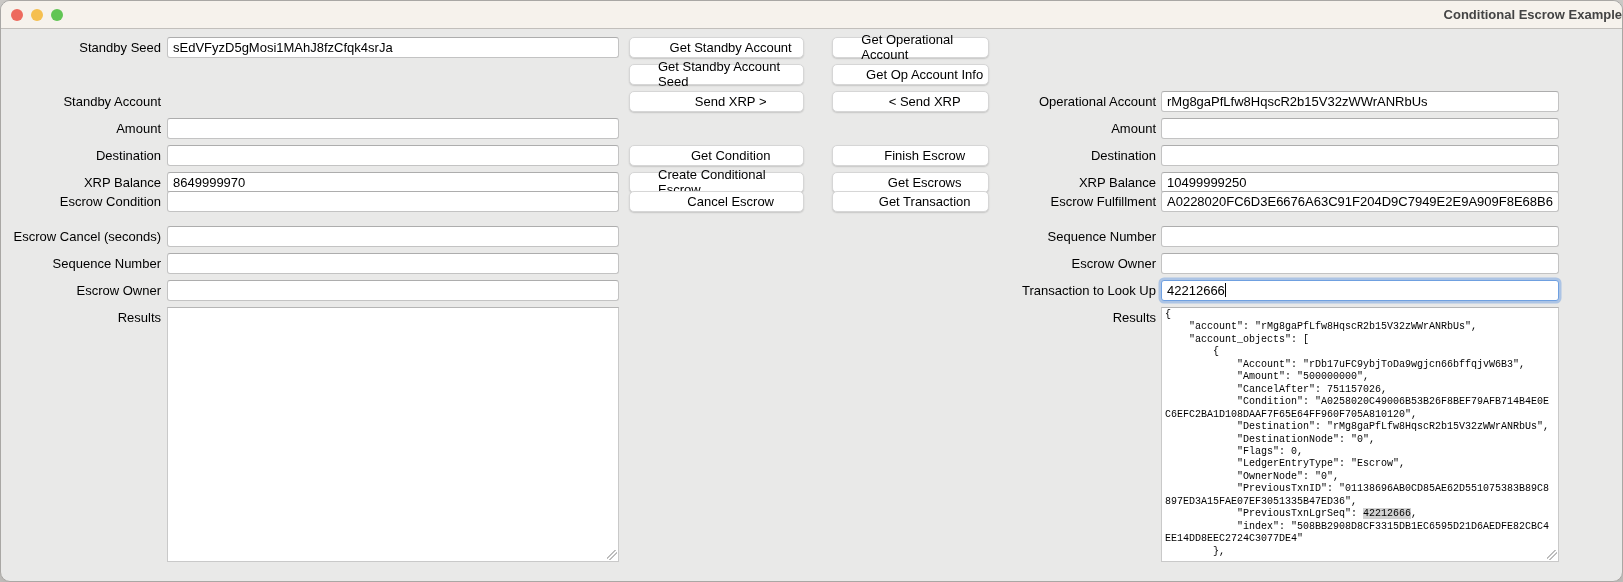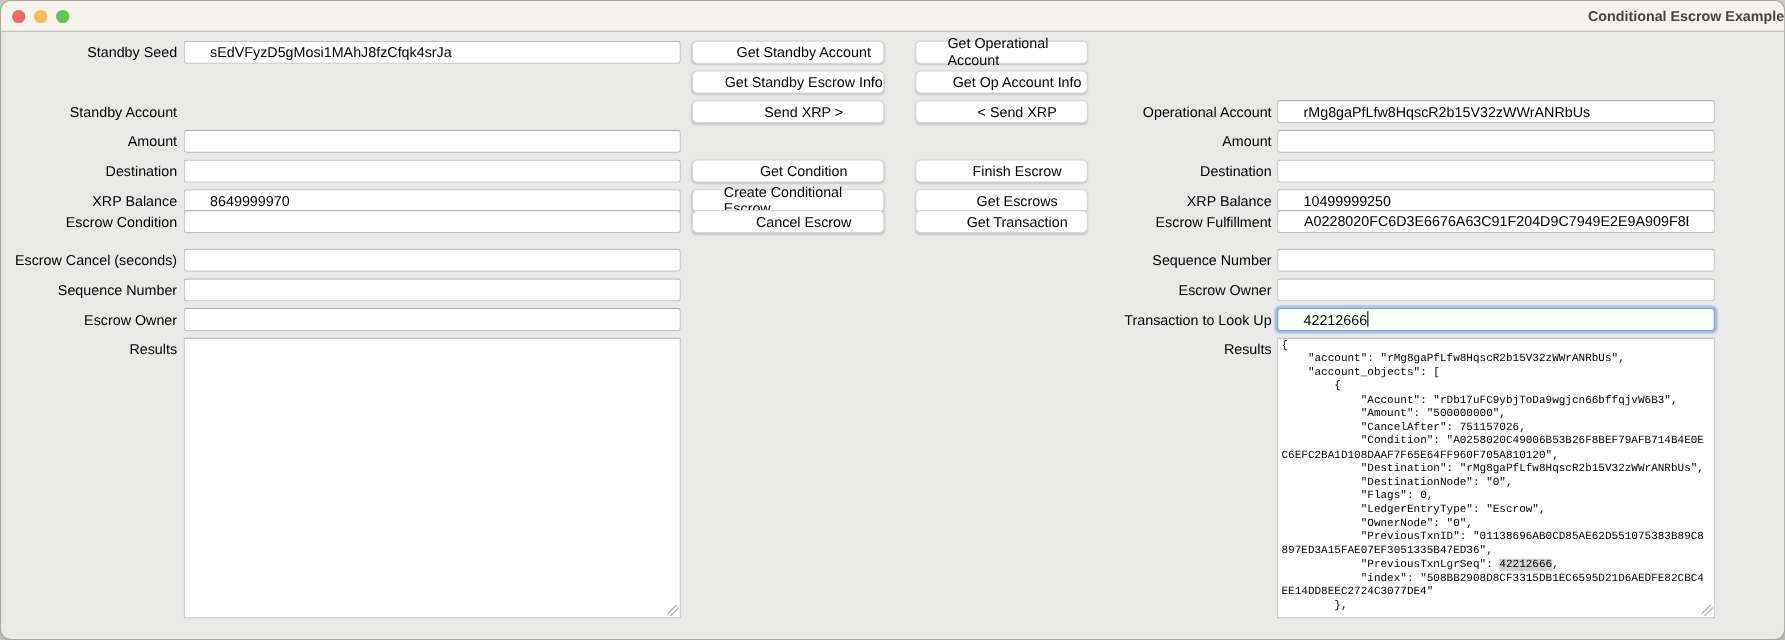--- a/index.html
+++ b/index.html
@@ -26,21 +26,21 @@
   .r1{top:6px}.r2{top:33px}.r3{top:60px}.r4{top:87px}.r5{top:114px}
   .r6{top:141px}.r7{top:160px}.r8{top:195px}.r9{top:222px}.r10{top:249px}
 
   .lbl{ font-size:13px; color:#000; text-align:right; white-space:nowrap; }
   .lrow .lbl{ flex:0 0 160px; }
   .rrow .lbl{ flex:0 0 165px; }
   .field{
     flex:1; height:21px; margin-left:6px; background:#fff;
     border:1px solid #c3c3c3; border-top-color:#adadad; border-radius:3px;
     font-family:"Liberation Sans", sans-serif; font-size:13px; color:#000;
-    padding:0 23px; outline:none; overflow:hidden; white-space:nowrap;
+    padding:0 5px; outline:none; overflow:hidden; white-space:nowrap;
   }
   .rrow .field{ margin-left:5px; }
   div.field{ display:flex; align-items:center; }
   .field.focused{
     border-color:#6fa0e0; box-shadow:0 0 0 2.5px rgba(112,160,225,.5);
   }
   .caret{ display:inline-block; width:1.5px; height:14px; background:#000; }
 
   .btn{
     height:21px; background:#fff; border:1px solid #d6d6d6; border-radius:5px;
@@ -126,21 +126,21 @@
     <div class="resultsbox left-results" style="position:absolute;top:277px">
       <div class="jsonout"></div>
       <div class="grip"></div>
     </div>
 
     <div class="frow brow r1">
       <div class="btn btn-a">Get Standby Account</div>
       <div class="btn btn-b">Get Operational Account</div>
     </div>
     <div class="frow brow r2">
-      <div class="btn btn-a">Get Standby Escrow Info</div>
+      <div class="btn btn-a">Get Standby Account Seed</div>
       <div class="btn btn-b">Get Op Account Info</div>
     </div>
     <div class="frow brow r3">
       <div class="btn btn-a">Send XRP &gt;</div>
       <div class="btn btn-b">&lt; Send XRP</div>
     </div>
     <div class="frow brow r5">
       <div class="btn btn-a">Get Condition</div>
       <div class="btn btn-b">Finish Escrow</div>
     </div>

